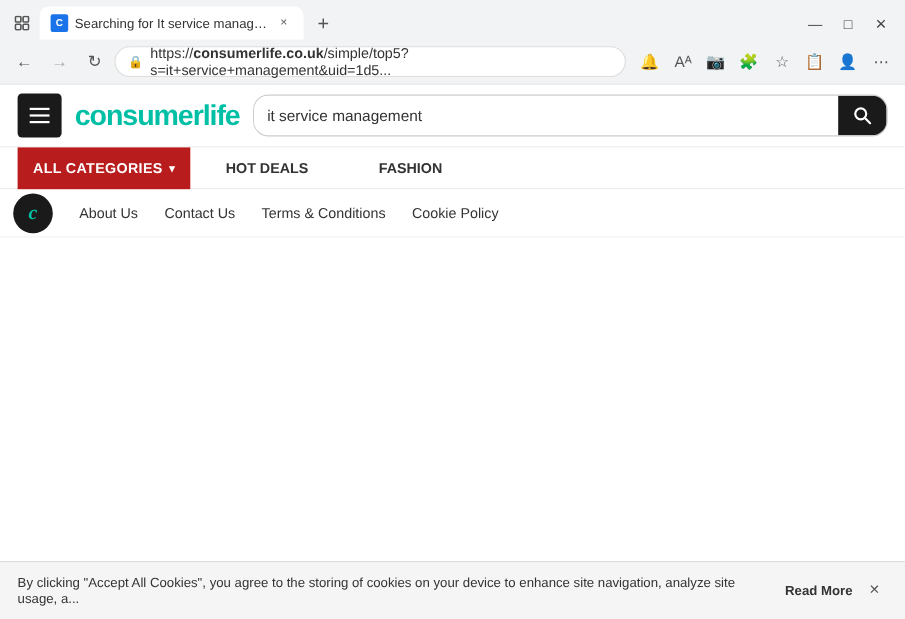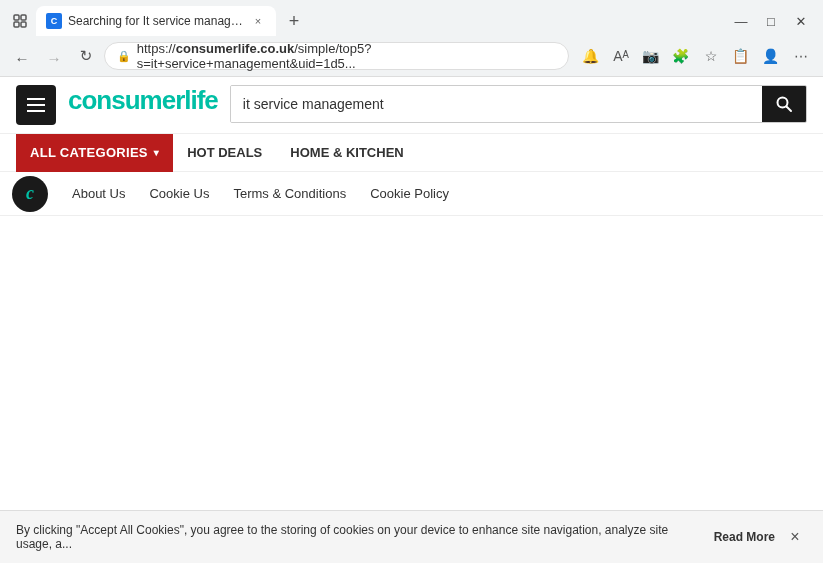--- a/index.html
+++ b/index.html
@@ -113,20 +113,21 @@
     }
     .toolbar-icon.red { color: #c62828; }
 
     
     .site-header {
       background: #fff;
       border-bottom: 1px solid #eee;
     }
     .site-top-bar {
       display: flex;
+      align-items: center;
       padding: 8px 16px;
       gap: 12px;
     }
     .hamburger {
       width: 40px; height: 40px;
       background: #1a1a1a;
       display: flex; align-items: center; justify-content: center;
       border-radius: 4px;
       cursor: pointer; flex-shrink: 0;
     }
@@ -142,21 +143,21 @@
       color: #222;
       text-decoration: none;
       font-weight: 300;
       letter-spacing: -1px;
     }
     .site-logo span { color: #00bfa5; font-weight: 700; }
     .search-bar {
       flex: 1;
       display: flex;
       border: 1px solid #ccc;
-      border-radius: 2px;
+      border-radius: 14px;
       overflow: hidden;
       height: 38px;
     }
     .search-input {
       flex: 1;
       border: none;
       outline: none;
       padding: 0 12px;
       font-size: 14px;
       color: #333;
@@ -185,21 +186,21 @@
       height: 38px;
       background: #b91c1c;
       color: #fff;
       font-size: 13px;
       font-weight: 700;
       cursor: pointer;
       text-transform: uppercase;
       letter-spacing: 0.3px;
     }
     .nav-item {
-      padding: 0 14px;
+      padding: 0 32px;
       height: 38px;
       display: flex; align-items: center;
       font-size: 13px;
       font-weight: 600;
       color: #333;
       cursor: pointer;
       text-transform: uppercase;
       white-space: nowrap;
     }
 
@@ -368,34 +369,34 @@
 
     <div class="site-nav">
       <div class="all-categories">
         <span>ALL CATEGORIES</span>
         <span style="font-size:10px;">▾</span>
       </div>
       <div class="nav-item">
         <span>HOT DEALS</span>
       </div>
       <div class="nav-item">
-        <span>HOME &amp; KITCHEN</span>
+        <span>FASHION</span>
       </div>
     </div>
   </div>
 
   <div class="secondary-nav">
     <div class="site-logo-small">
       <span style="font-family:serif;font-style:italic;">c</span>
     </div>
     <a class="secondary-nav-item">
       <span>About Us</span>
     </a>
     <a class="secondary-nav-item">
-      <span>Cookie Us</span>
+      <span>Contact Us</span>
     </a>
     <a class="secondary-nav-item">
       <span>Terms &amp; Conditions</span>
     </a>
     <a class="secondary-nav-item">
       <span>Cookie Policy</span>
     </a>
   </div>
 
   <div class="main-content"></div>

